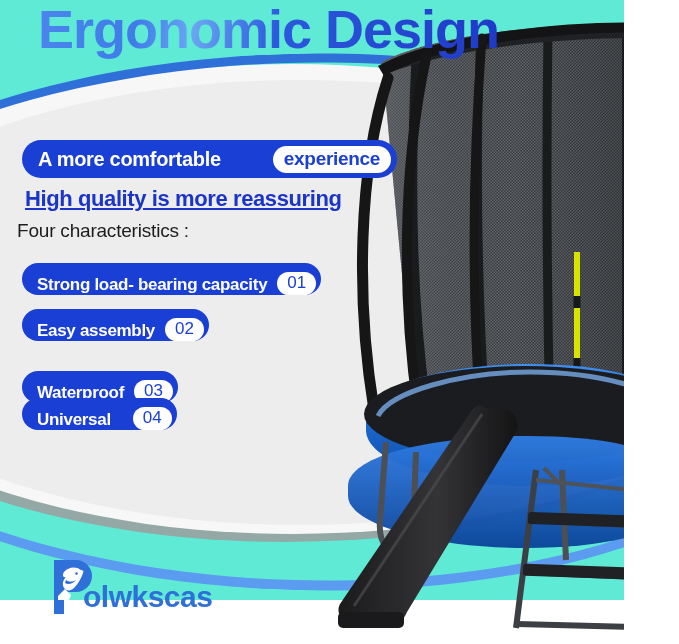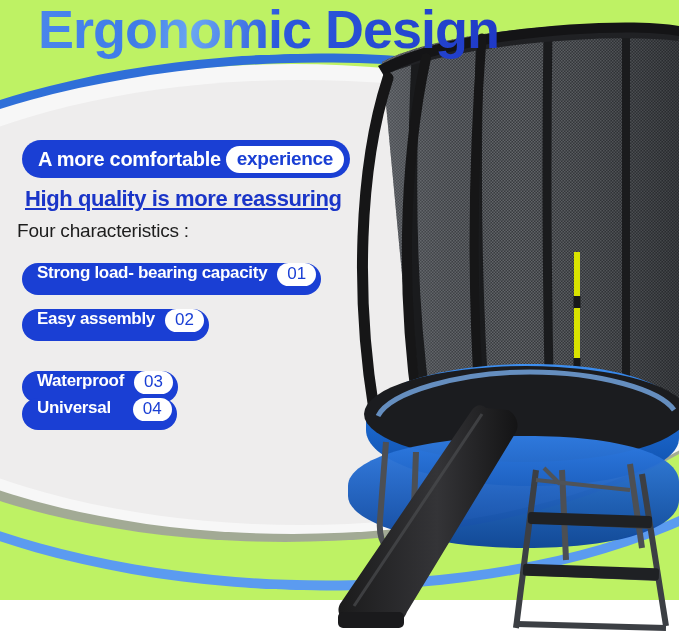--- a/index.html
+++ b/index.html
@@ -5,22 +5,22 @@
   html, body { margin:0; padding:0; }
   body {
     width:679px; height:644px;
     font-family:"Liberation Sans", sans-serif;
     background:#ffffff;
     overflow:hidden;
   }
 
   #stage {
     position:relative;
-    width:679px; height:644px;
-    background:#bef264;
+    width:624px; height:644px;
+    background:#5eead4;
     overflow:hidden;
   }
 
   
   .bg-layer { position:absolute; pointer-events:none; }
 
   .ellipse-grey-shadow {
     left:-220px; top:72px;
     width:1010px; height:470px;
     border-radius:50%;
@@ -83,20 +83,21 @@
 
   
   .headline-pill {
     position:absolute; left:22px; top:140px;
     height:38px;
     display:flex; align-items:center;
     background:#1a3fd4;
     border-radius:19px;
     padding:0 6px 0 16px;
     z-index:7;
+    gap:47px;
   }
   .headline-pill .lead {
     color:#ffffff; font-size:20px; font-weight:bold; letter-spacing:-.3px;
   }
   .headline-pill .chip {
     margin-left:5px;
     background:#ffffff; color:#1a3fd4;
     border-radius:15px;
     padding:2px 11px 3px;
     font-size:19px; font-weight:bold; letter-spacing:-.3px;
@@ -112,21 +113,21 @@
   .sub-note {
     position:absolute; left:17px; top:220px;
     font-size:19px; color:#1d1d1d; letter-spacing:-.2px;
     z-index:7;
   }
 
   
   .feature {
     position:absolute; left:22px;
     height:32px;
-    display:inline-flex; align-items:flex-start;
+    display:inline-flex; align-items:flex-end;
     background:#1a3fd4;
     border-radius:16px;
     padding:0 5px 0 15px;
     z-index:7;
   }
   .feature .f-label {
     color:#ffffff; font-size:17px; font-weight:bold; letter-spacing:-.3px;
     white-space:nowrap;
   }
   .feature .f-num {
@@ -195,20 +196,31 @@
   </div>
   <div class="feature" id="feat-2">
     <span class="f-label">Waterproof</span>
     <span class="f-num">03</span>
   </div>
   <div class="feature" id="feat-3">
     <span class="f-label">Universal</span>
     <span class="f-num">04</span>
   </div>
 
+  <div class="logo">
+    <svg class="logo-mark" viewBox="0 0 46 58">
+      <path d="M4 2 H26 a16 16 0 0 1 0 32 H14 V56 H4 Z" fill="#2f6fd8"></path>
+      <path d="M31 12 c-5 -4 -13 -3 -17 2 c-2 3 -1 6 2 5 c-4 4 -4 9 -1 12 c2 2 6 2 9 -1
+               c4 -4 7 -9 9 -15 c1 -2 0 -3 -2 -3z
+               M16 22 c3 2 7 2 10 0 c-3 4 -8 5 -11 3z" fill="#ffffff"></path>
+      <circle cx="26.5" cy="15.5" r="1.3" fill="#2f6fd8"></circle>
+      <path d="M8 38 l7 -7 l6 6 l-2 5 H8 Z" fill="#ffffff"></path>
+    </svg>
+    <span class="logo-word">olwkscas</span>
+  </div>
 
   <div class="product">
     <svg width="349" height="644" viewBox="0 0 349 644">
       <defs>
         <pattern id="mesh" width="3" height="3" patternUnits="userSpaceOnUse">
           <rect width="3" height="3" fill="#3a3c40"></rect>
           <rect width="1.5" height="1.5" fill="#6e7175"></rect>
           <rect x="1.5" y="1.5" width="1.5" height="1.5" fill="#6e7175"></rect>
         </pattern>
         <linearGradient id="netShade" x1="0" y1="0" x2="1" y2="0">

